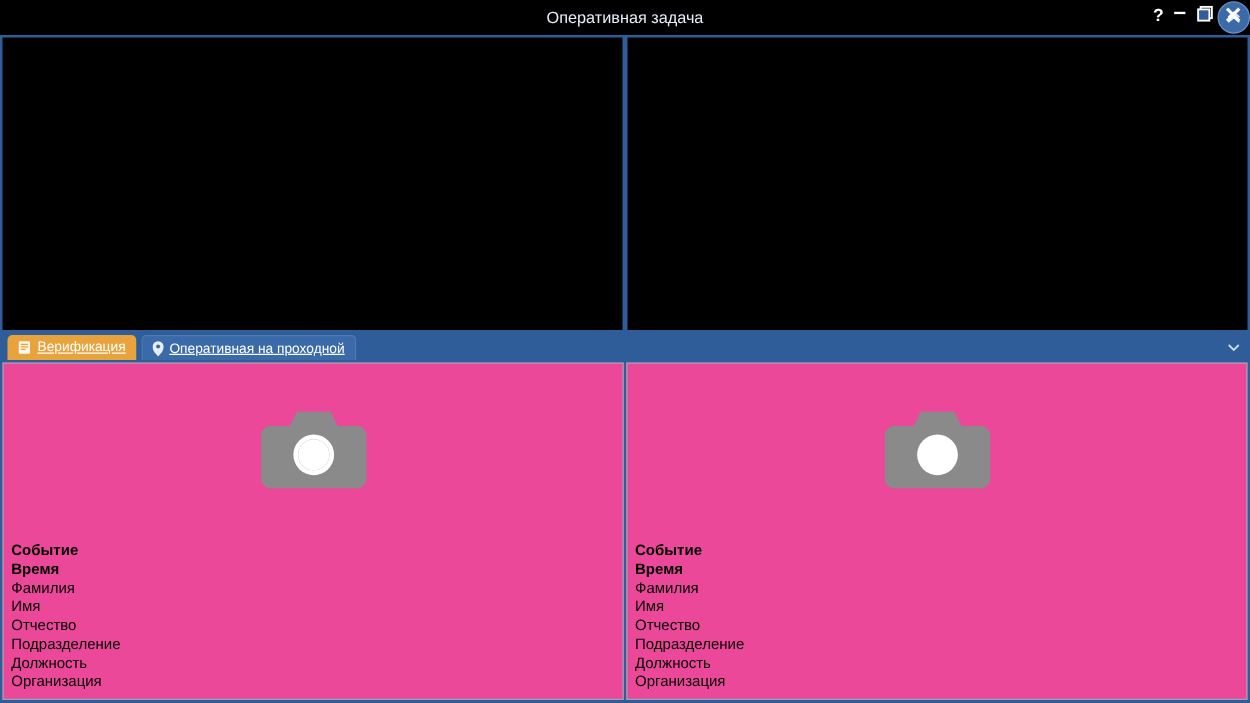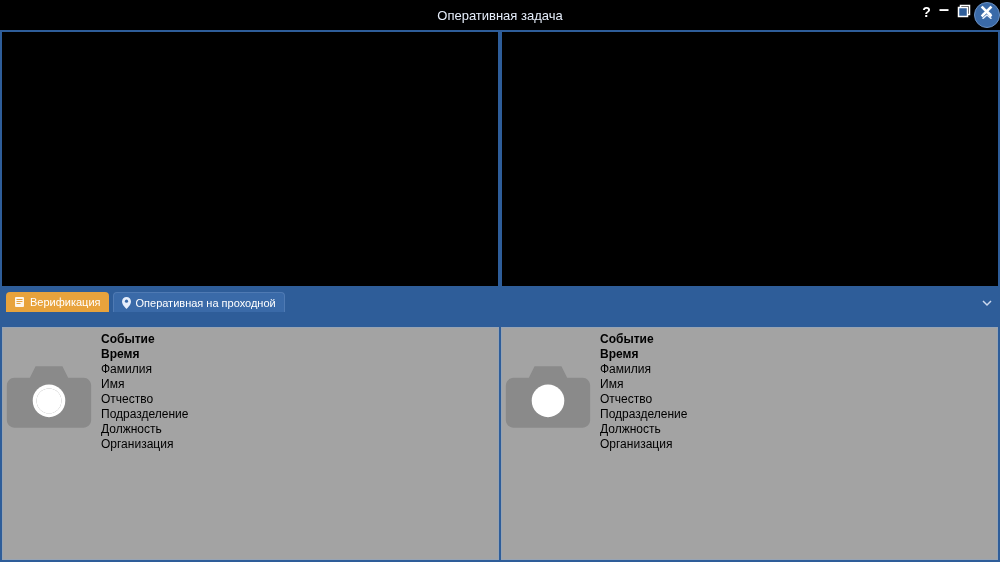--- a/index.html
+++ b/index.html
@@ -66,20 +66,21 @@
   }
   .tab {
     display: flex; align-items: center;
     height: 20px;
     padding: 0 8px;
     font-size: 11px;
     color: #fff;
     border-radius: 4px 4px 0 0;
     gap: 5px;
     cursor: pointer;
+    text-decoration: underline;
   }
   .tab.active {
     background: #e8a33c;
   }
   .tab.inactive {
     background: #3a6aa8;
     border: 1px solid #4f7ab3;
     border-bottom: none;
   }
   .tab .icon { display: inline-flex; }
@@ -91,26 +92,25 @@
   
   .verify-area {
     flex: 1;
     display: flex;
     gap: 2px;
     padding: 2px;
     background: #2e5d99;
   }
   .verify-pane {
     flex: 1;
-    background: #a3a3a3;
+    background: #ec4899;
     border: 1px solid #97a4b4;
     display: flex;
-    flex-direction: row;
+    flex-direction: column;
     overflow: hidden;
-    margin-top: 13px;
   }
   .photo-zone {
     height: 138px;
     display: flex; align-items: center; justify-content: center;
     border-bottom: 0px solid #ccc;
   }
   .camera-icon { color: #888; }
   .fields {
     padding: 4px 6px 6px 6px;
     font-size: 12px;

